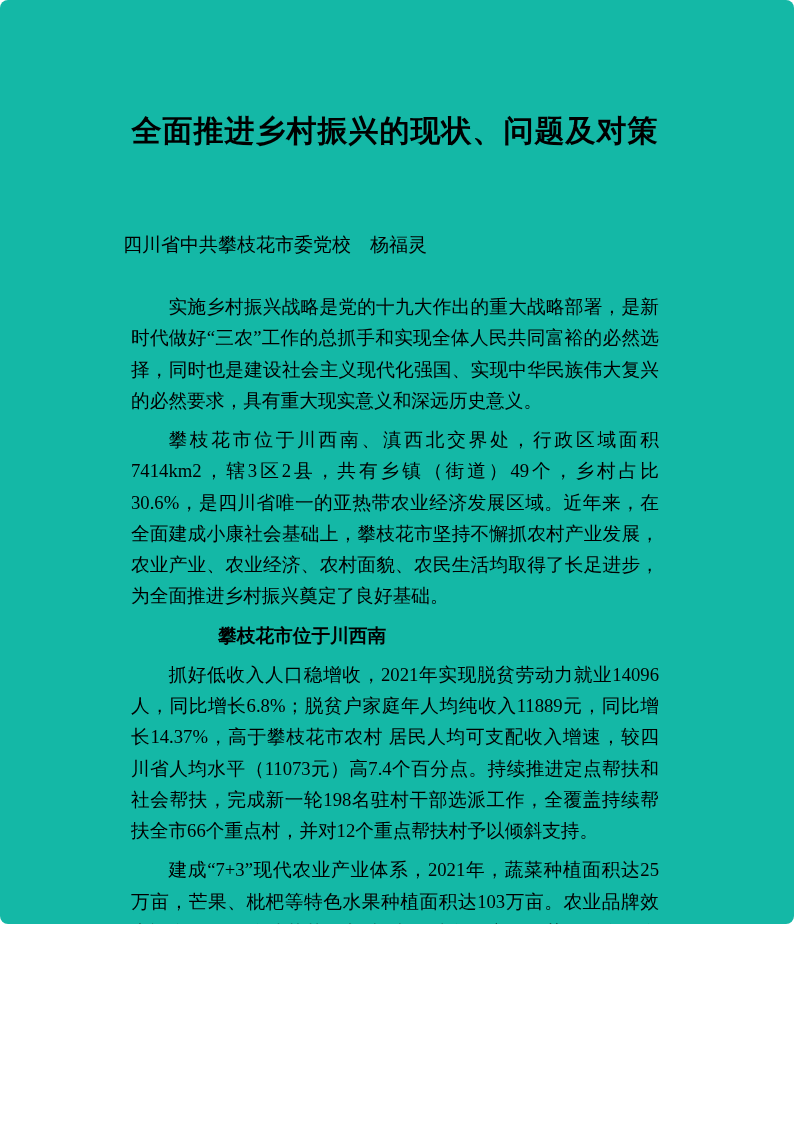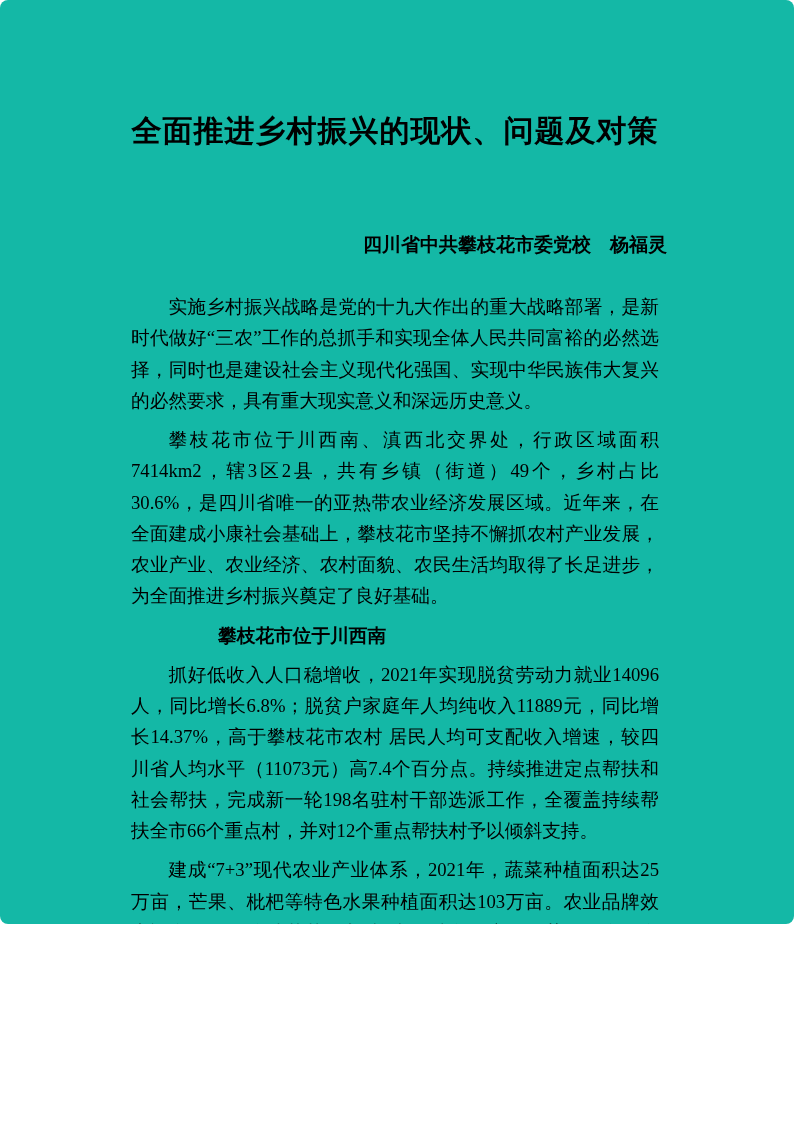--- a/index.html
+++ b/index.html
@@ -25,22 +25,21 @@
     line-height: 38px;
     font-weight: bold;
     text-align: center;
     letter-spacing: 1px;
     white-space: nowrap;
   }
   .author-line {
     margin: 82px 0 11px 0;
     font-size: 19px;
     line-height: 24px;
-    text-align: right;
-    font-weight: bold;
+    text-align: left;
   }
   .doc-body {
     margin-top: 35px;
     font-size: 18.7px;
     line-height: 31.25px;
     text-align: justify;
     text-justify: inter-ideograph;
   }
   .para {
     margin: 8px;

